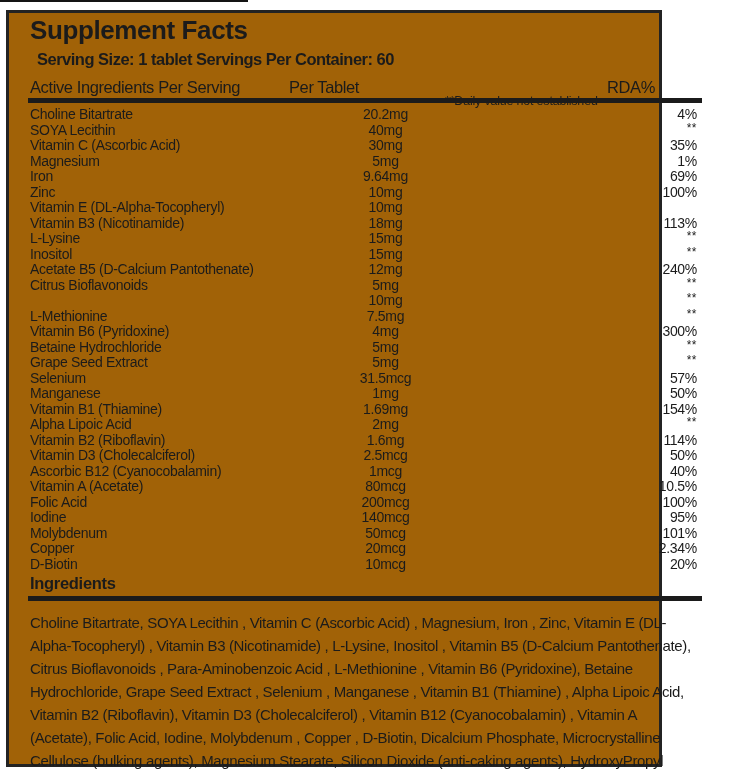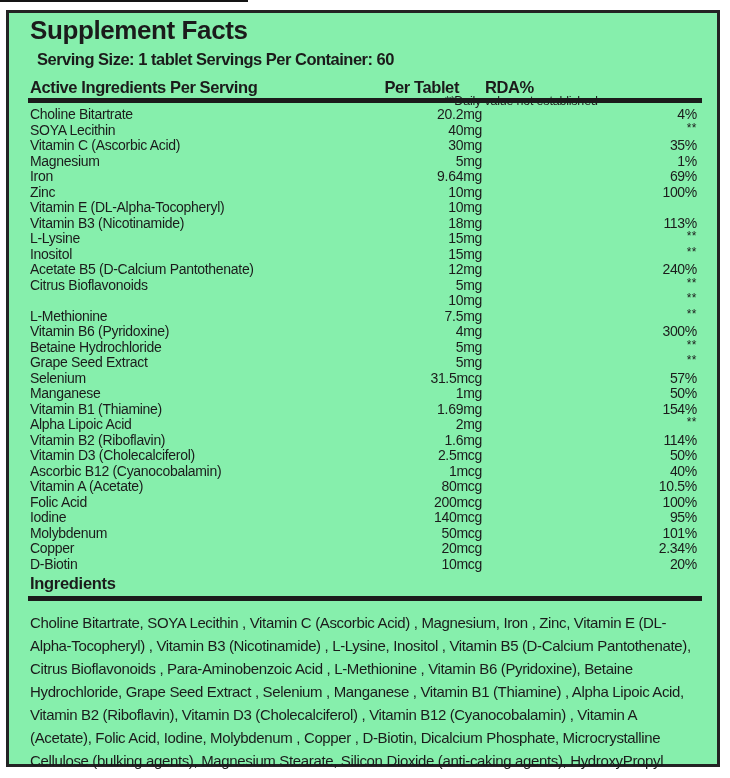--- a/index.html
+++ b/index.html
@@ -3,46 +3,46 @@
 <meta charset="utf-8">
 <style>
   html,body{margin:0;padding:0;}
   body{
     width:730px;height:778px;position:relative;background:#ffffff;
     font-family:"Liberation Sans", sans-serif;color:#1b1b1b;
     -webkit-font-smoothing:antialiased;overflow:hidden;
   }
   .top-artifact{position:absolute;left:0;top:0;width:248px;height:2px;background:#141414;}
   .label{
-    position:absolute;left:6px;top:10px;width:714px;height:757px;
-    border:3px solid #232323;box-sizing:border-box;background:#86efac;
+    position:absolute;left:6px;top:10px;width:656px;height:757px;
+    border:3px solid #232323;box-sizing:border-box;background:#a16207;
   }
   .title{
     position:absolute;left:21px;top:2px;font-size:26px;font-weight:bold;
     letter-spacing:-0.4px;white-space:nowrap;
   }
   .serving-line{
     position:absolute;left:28px;top:37px;font-size:16.5px;font-weight:bold;
     letter-spacing:-0.5px;white-space:nowrap;
   }
   .dv-note{
     position:absolute;left:436px;top:41px;font-size:12.5px;font-weight:400;
     letter-spacing:-0.2px;white-space:nowrap;margin-top:40px;
   }
-  .col-head{position:absolute;top:65px;left:0;width:100%;height:18px;font-size:16.5px;font-weight:bold;letter-spacing:-0.4px;}
+  .col-head{position:absolute;top:65px;left:0;width:100%;height:18px;font-size:16.5px;font-weight:normal;letter-spacing:-0.4px;}
   .col-head .c1{position:absolute;left:21px;white-space:nowrap;}
-  .col-head .c2{position:absolute;left:280px;width:170px;text-align:right;white-space:nowrap;}
-  .col-head .c3{position:absolute;left:476px;width:170px;text-align:left;white-space:nowrap;}
+  .col-head .c2{position:absolute;left:280px;width:170px;text-align:left;white-space:nowrap;}
+  .col-head .c3{position:absolute;left:476px;width:170px;text-align:right;white-space:nowrap;}
   .bar{position:absolute;left:19px;width:674px;height:5px;background:#1b1b1b;}
   .bar1{top:85px;}
   .bar2{top:583px;}
   .rows{position:absolute;left:0;top:93px;width:100%;}
   .row{position:relative;height:15.5px;font-size:14px;letter-spacing:-0.3px;}
   .row .name{position:absolute;left:21px;top:0;white-space:nowrap;}
-  .row .amt{position:absolute;left:304px;top:0;width:169px;text-align:right;white-space:nowrap;}
+  .row .amt{position:absolute;left:292px;top:0;width:169px;text-align:center;white-space:nowrap;}
   .row .pct{position:absolute;left:510px;top:0;width:178px;text-align:right;white-space:nowrap;}
   .pct.stars{font-size:12px;letter-spacing:0.5px;top:-1px;}
   .ingredients-heading{
     position:absolute;left:21px;top:561px;font-size:16.5px;font-weight:bold;letter-spacing:-0.3px;
   }
   .ingredients-text{
     position:absolute;left:21px;top:598px;width:666px;
     font-size:15px;line-height:23px;letter-spacing:-0.35px;text-align:left;
   }
 </style>

